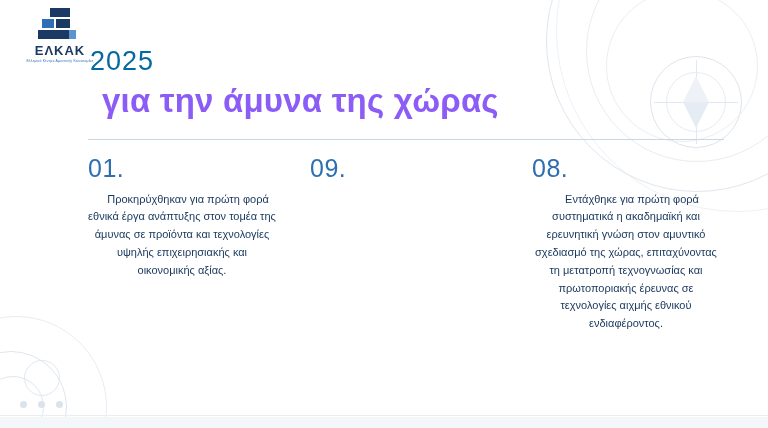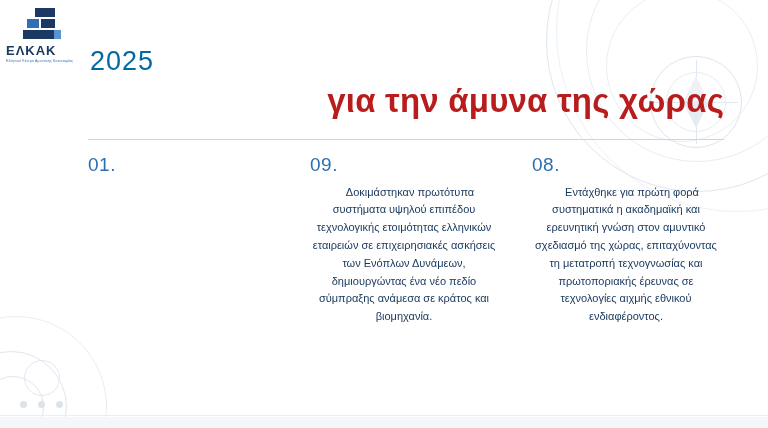--- a/index.html
+++ b/index.html
@@ -117,24 +117,24 @@
     position: absolute;
     left: 0; right: 0;
     bottom: 0;
     height: 11px;
     background: #f4f7fa;
   }
 
   
   .logo {
     position: absolute;
-    left: 6px;
+    left: 21px;
     top: 8px;
     width: 78px;
-    text-align: left;
+    text-align: center;
   }
   .logo-mark {
     position: relative;
     width: 44px;
     height: 34px;
     margin: 0 auto 2px auto;
   }
   .logo-mark .blk {
     position: absolute;
     background: #1b3a63;
@@ -176,41 +176,40 @@
   .headline {
     margin: 0;
     color: #0f2d52;
     font-size: 33px;
     line-height: 1.32;
     font-weight: bold;
     letter-spacing: 0.2px;
   }
   .headline .line2 {
     display: block;
-    color: #b91c1c;
+    color: #8b5cf6;
     padding-left: 14px;
-    text-align: right;
   }
   .divider {
     margin-top: 16px;
     height: 1px;
     background: #c9d6e3;
     width: 100%;
   }
 
   .columns {
     display: flex;
     margin-top: 14px;
     gap: 34px;
   }
   .col {
     width: 188px;
   }
   .col-num {
-    font-size: 19px;
+    font-size: 25px;
     color: #2e6fb0;
     font-weight: normal;
     letter-spacing: 0.5px;
     margin-bottom: 8px;
   }
   .col-body {
     font-size: 11px;
     line-height: 1.62;
     color: #17365c;
     text-align: center;
@@ -268,24 +267,24 @@
 
     <h1 class="headline">
       <span class="line2">για την άμυνα της χώρας</span>
     </h1>
 
     <div class="divider"></div>
 
     <div class="columns">
       <div class="col">
         <div class="col-num">01.</div>
+        <div class="col-body">Προκηρύχθηκαν για πρώτη φορά εθνικά έργα ανάπτυξης στον τομέα της άμυνας σε προϊόντα και τεχνολογίες υψηλής επιχειρησιακής και οικονομικής αξίας.</div>
       </div>
       <div class="col">
         <div class="col-num">09.</div>
-        <div class="col-body">Δοκιμάστηκαν πρωτότυπα συστήματα υψηλού επιπέδου τεχνολογικής ετοιμότητας ελληνικών εταιρειών σε επιχειρησιακές ασκήσεις των Ενόπλων Δυνάμεων, δημιουργώντας ένα νέο πεδίο σύμπραξης ανάμεσα σε κράτος και βιομηχανία.</div>
       </div>
       <div class="col">
         <div class="col-num">08.</div>
         <div class="col-body">Εντάχθηκε για πρώτη φορά συστηματικά η ακαδημαϊκή και ερευνητική γνώση στον αμυντικό σχεδιασμό της χώρας, επιταχύνοντας τη μετατροπή τεχνογνωσίας και πρωτοποριακής έρευνας σε τεχνολογίες αιχμής εθνικού ενδιαφέροντος.</div>
       </div>
     </div>
   </div>
 
 </div>
 

